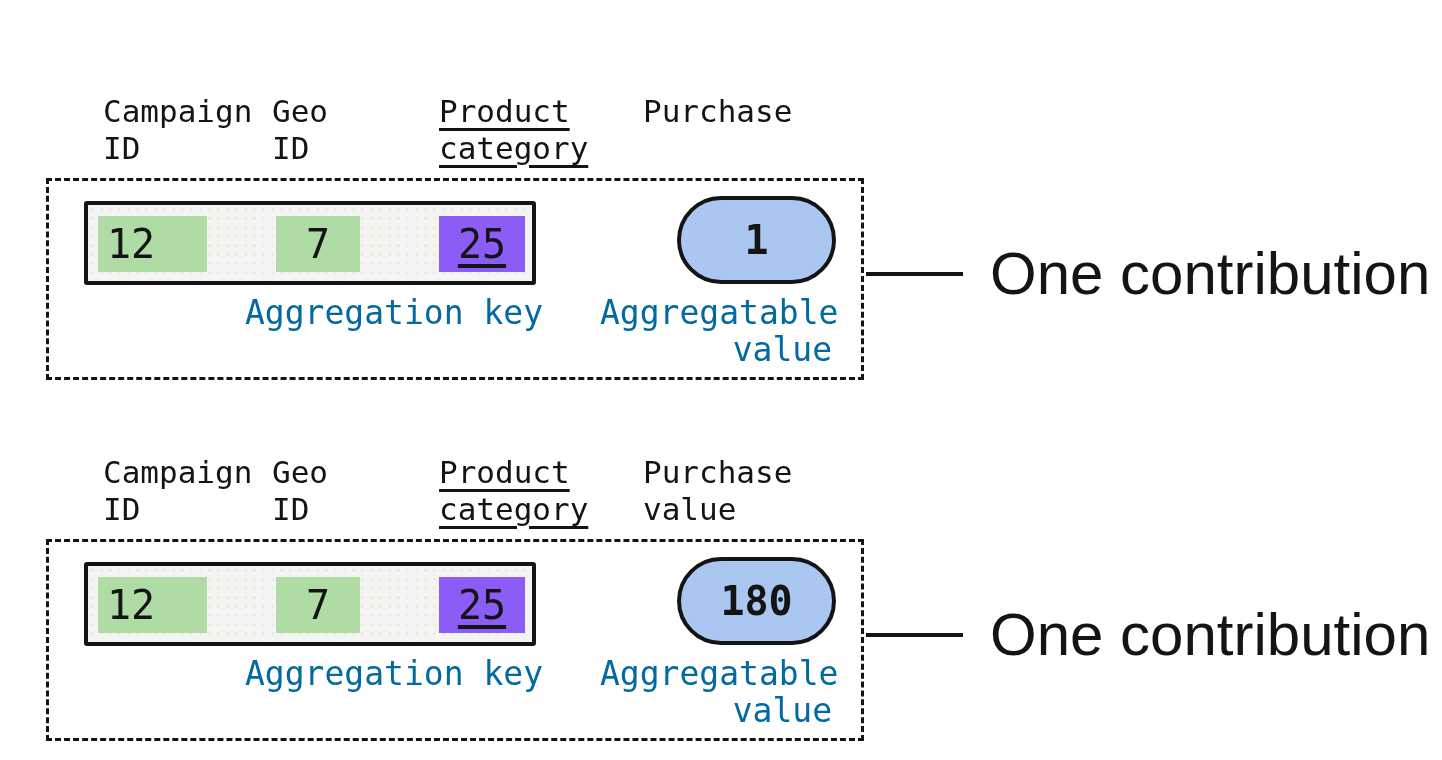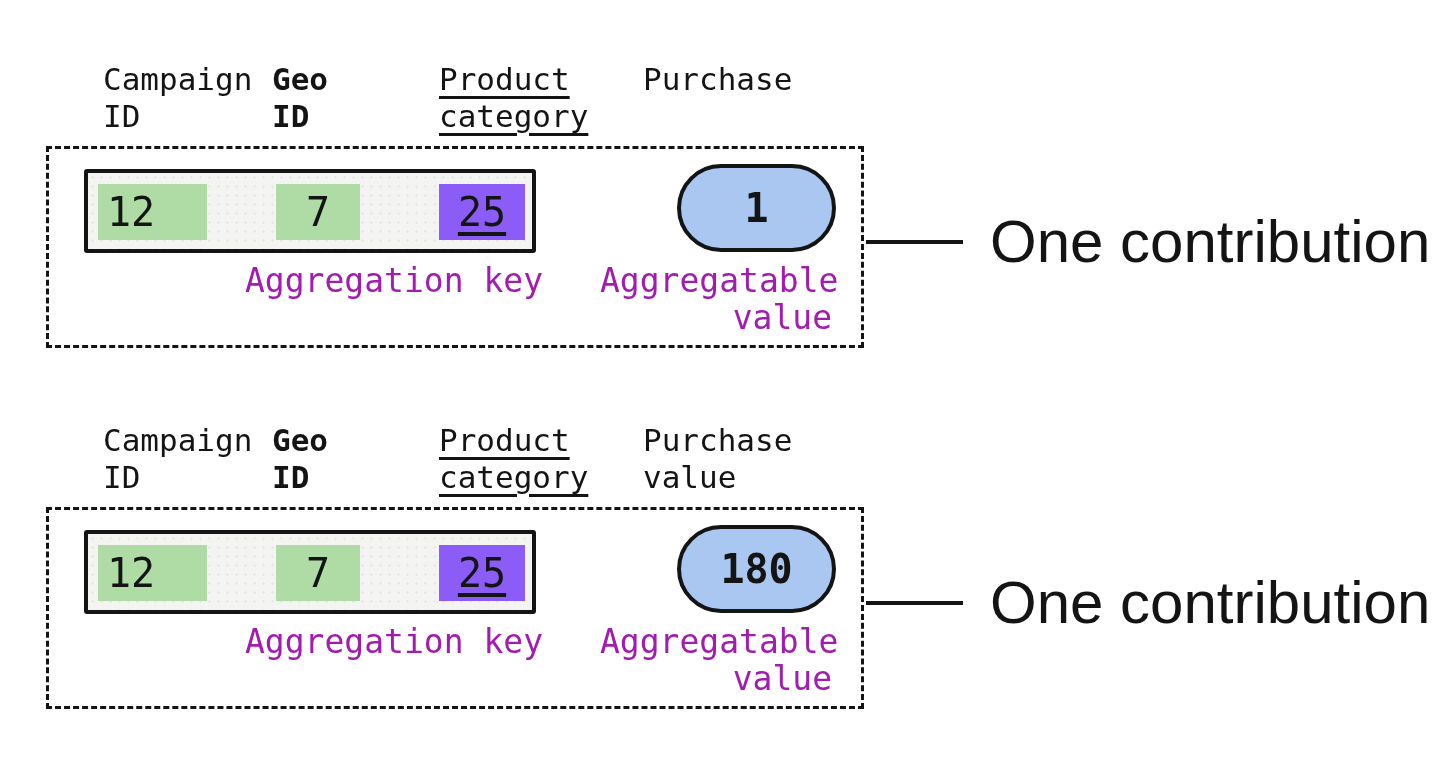--- a/index.html
+++ b/index.html
@@ -14,36 +14,37 @@
     background: #ffffff;
     overflow: hidden;
     font-family: "DejaVu Sans Mono", monospace;
     color: #141414;
   }
   .block {
     position: absolute;
     left: 0;
     width: 1442px;
     height: 380px;
+    margin-top: 32px;
   }
   .block.b1 { top: 0; }
   .block.b2 { top: 361px; }
 
   
   .col-h {
     position: absolute;
     top: 61px;
     font-size: 31px;
     line-height: 37px;
     letter-spacing: 0;
     white-space: nowrap;
   }
   .col-h span { display: block; }
   .h-campaign { left: 103px; }
-  .h-geo      { left: 272px; font-weight: bold; }
+  .h-geo      { left: 272px; }
   .h-product  { left: 439px; }
   .h-product span {
     text-decoration: underline;
     text-underline-offset: 6px;
     text-decoration-thickness: 3px;
   }
   .h-measure  { left: 643px; font-weight: normal; }
 
   
   .dashed-box {
@@ -103,21 +104,21 @@
     justify-content: center;
     font-size: 40px;
     font-weight: bold;
   }
 
   
   .annotation {
     position: absolute;
     font-size: 33px;
     line-height: 37px;
-    color: #a21caf;
+    color: #0369a1;
     text-align: right;
   }
   .key-label   { left: 46px;  top: 262px; width: 497px; }
   .value-label { left: 600px; top: 262px; width: 232px; }
   .annotation span { display: block; }
 
   
   .callout-line {
     position: absolute;
     left: 866px;

